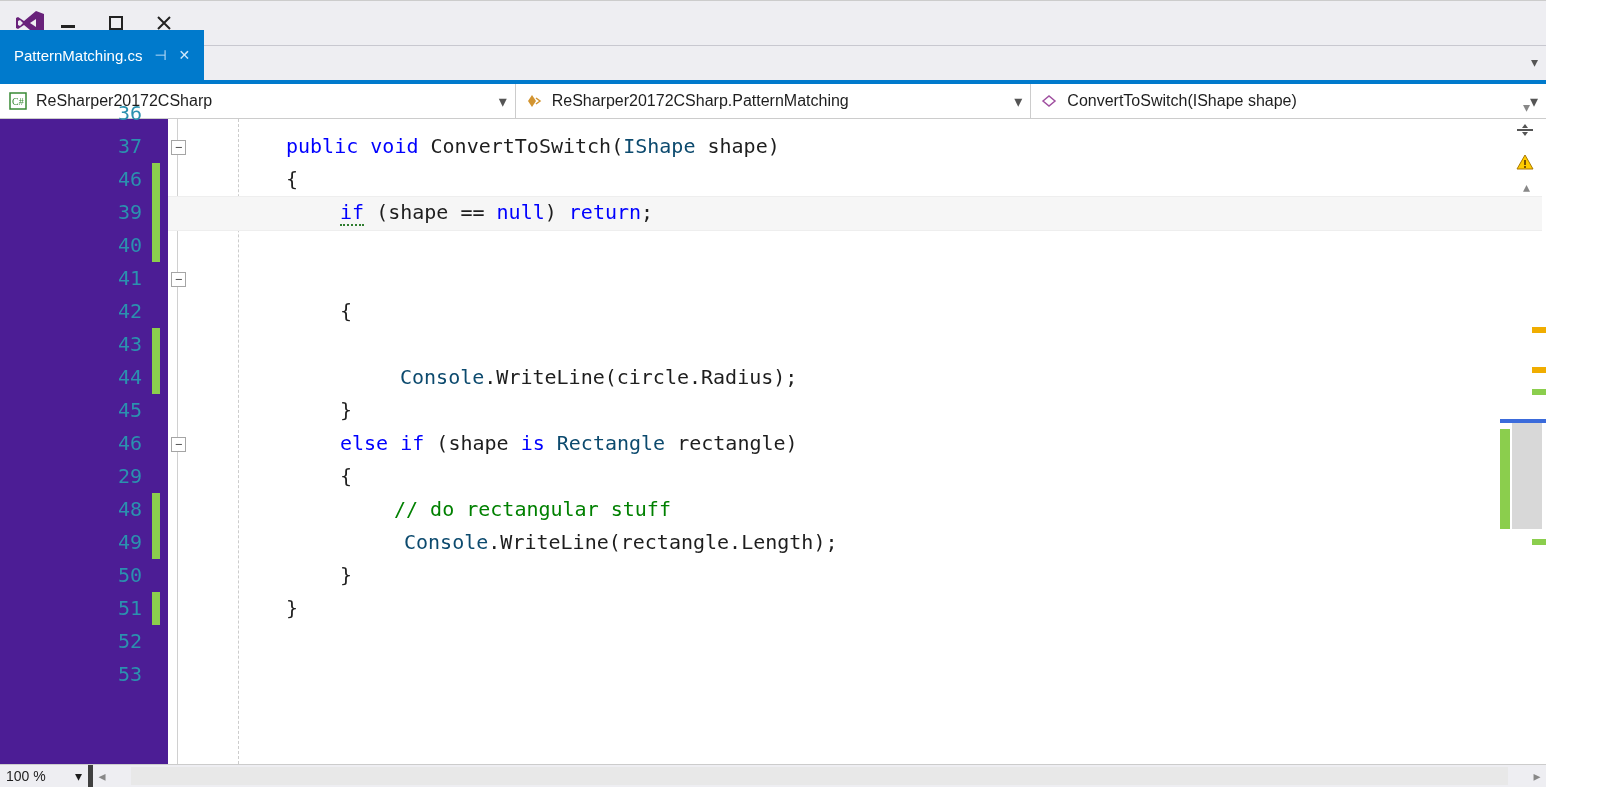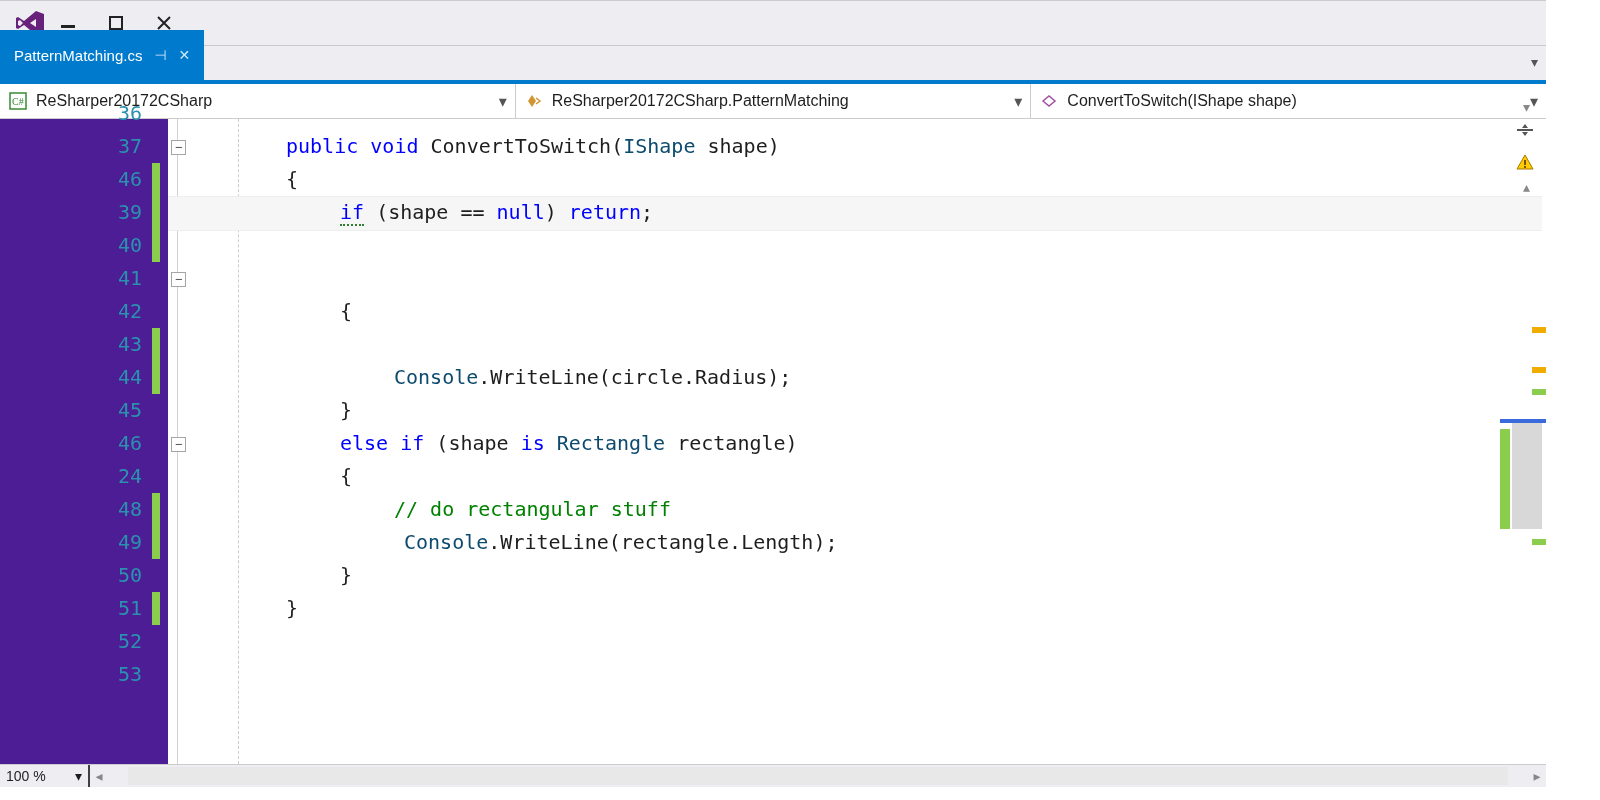--- a/index.html
+++ b/index.html
@@ -34,21 +34,21 @@
 .comment{color:#008000}
 .squiggle{border-bottom:2px dotted #2f7d2f}
 .right-marker{position:absolute;right:0;width:50px}
 .marker-strip{position:absolute;right:0;width:46px;background:#f5f5f5;top:0;bottom:0}
 .split-icon{position:absolute;right:12px;top:4px;color:#555}
 .warn-icon{position:absolute;right:12px;top:34px}
 .mk{position:absolute;right:0;height:6px;background:#8bce4d}
 .mk.y{background:#f0ad00}
 .mk.b{background:#3b6bdb;height:4px}
 .zoombar{height:22px;background:#eeeef2;border-top:1px solid #ccc;display:flex;align-items:center;font-size:14px}
-.zoom-combo{width:76px;padding:0 6px;border-right:2px solid #404040;display:flex;align-items:center;justify-content:space-between;height:100%}
+.zoom-combo{width:76px;padding:0 6px;border-right:5px solid #404040;display:flex;align-items:center;justify-content:space-between;height:100%}
 .scroll-track{flex:1;height:18px;margin:0 20px;background:#e8e8e8;position:relative}
 .scroll-arrow{width:18px;display:flex;align-items:center;justify-content:center;color:#888}
 </style>
 </head>
 <body>
 
 <div class="window">
 
   <div class="titlebar">
     <span class="vs-logo">
@@ -124,21 +124,21 @@
       <div class="ln" style="top:11px;height:33px;line-height:33px">37</div>
       <div class="ln" style="top:44px;height:33px;line-height:33px">46</div>
       <div class="ln" style="top:77px;height:33px;line-height:33px">39</div>
       <div class="ln" style="top:110px;height:33px;line-height:33px">40</div>
       <div class="ln" style="top:143px;height:33px;line-height:33px">41</div>
       <div class="ln" style="top:176px;height:33px;line-height:33px">42</div>
       <div class="ln" style="top:209px;height:33px;line-height:33px">43</div>
       <div class="ln" style="top:242px;height:33px;line-height:33px">44</div>
       <div class="ln" style="top:275px;height:33px;line-height:33px">45</div>
       <div class="ln" style="top:308px;height:33px;line-height:33px">46</div>
-      <div class="ln" style="top:341px;height:33px;line-height:33px">24</div>
+      <div class="ln" style="top:341px;height:33px;line-height:33px">29</div>
       <div class="ln" style="top:374px;height:33px;line-height:33px">48</div>
       <div class="ln" style="top:407px;height:33px;line-height:33px">49</div>
       <div class="ln" style="top:440px;height:33px;line-height:33px">50</div>
       <div class="ln" style="top:473px;height:33px;line-height:33px">51</div>
       <div class="ln" style="top:506px;height:33px;line-height:33px">52</div>
       <div class="ln" style="top:539px;height:33px;line-height:33px">53</div>
 
       <div class="change-bar" style="top:44px;height:99px"></div>
       <div class="change-bar" style="top:209px;height:66px"></div>
       <div class="change-bar" style="top:374px;height:66px"></div>
@@ -161,21 +161,21 @@
       </div>
 
       <div class="indent-guide" style="left:70px;top:0;bottom:0"></div>
 
       <div class="code-line hl" style="top:77px;height:33px;left:0"></div>
 
       <div class="code-line" style="top:11px;left:118px"><span class="kw">public</span> <span class="kw">void</span><span> ConvertToSwitch(</span><span class="type">IShape</span><span> shape)</span></div>
       <div class="code-line" style="top:44px;left:118px">{</div>
       <div class="code-line" style="top:77px;left:172px"><span class="kw squiggle">if</span><span> (shape == </span><span class="kw">null</span><span>) </span><span class="kw">return</span><span>;</span></div>
       <div class="code-line" style="top:176px;left:172px">{</div>
-      <div class="code-line" style="top:242px;left:226px"><span class="type">Console</span><span>.WriteLine(circle.Radius);</span></div>
+      <div class="code-line" style="top:242px;left:232px"><span class="type">Console</span><span>.WriteLine(circle.Radius);</span></div>
       <div class="code-line" style="top:275px;left:172px">}</div>
       <div class="code-line" style="top:308px;left:172px"><span class="kw">else</span><span> </span><span class="kw">if</span><span> (shape </span><span class="kw">is</span><span> </span><span class="type">Rectangle</span><span> rectangle)</span></div>
       <div class="code-line" style="top:341px;left:172px">{</div>
       <div class="code-line comment" style="top:374px;left:226px">// do rectangular stuff</div>
       <div class="code-line" style="top:407px;left:236px"><span class="type">Console</span><span>.WriteLine(rectangle.Length);</span></div>
       <div class="code-line" style="top:440px;left:172px">}</div>
       <div class="code-line" style="top:473px;left:118px">}</div>
     </div>
 
     <div class="right-marker">

